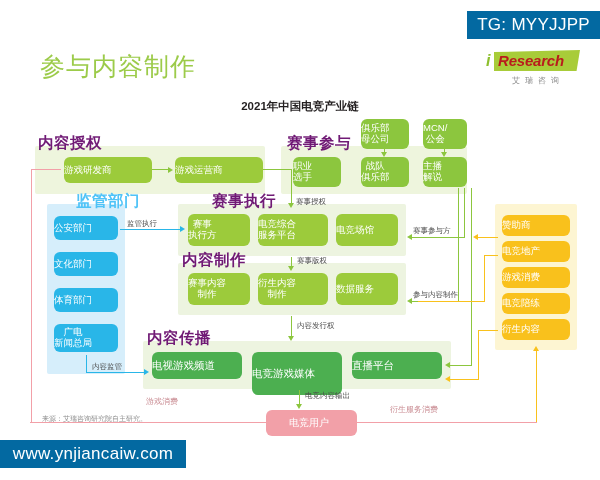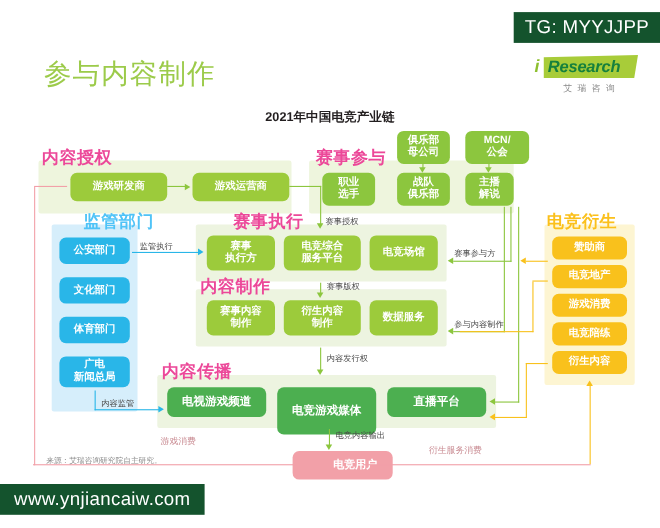--- a/index.html
+++ b/index.html
@@ -3,51 +3,51 @@
 <meta charset="utf-8">
 <style>
   html,body{margin:0;padding:0;}
   body{
     width:600px;height:480px;background:#ffffff;position:relative;overflow:hidden;
     font-family:"Liberation Sans","DejaVu Sans",sans-serif;
   }
   .root{position:absolute;left:0;top:0;width:600px;height:480px;}
 
   
-  .wm{position:absolute;background:#14532d;color:#ffffff;display:flex;align-items:center;justify-content:center;letter-spacing:.3px;}
+  .wm{position:absolute;background:#0369a1;color:#ffffff;display:flex;align-items:center;justify-content:center;letter-spacing:.3px;}
   .wm-tg{right:0;top:11px;height:28px;padding:0 10px;font-size:17px;}
   .wm-url{left:0;bottom:12px;height:28px;width:186px;font-size:17px;justify-content:center;}
 
   
   .page-title{position:absolute;left:40px;top:50px;font-size:25px;color:#9ccb4a;letter-spacing:1px;font-weight:400;}
   .logo{position:absolute;right:16px;top:50px;width:100px;height:38px;}
   .logo-badge{position:relative;width:96px;height:22px;}
   .logo-shape{position:absolute;left:10px;top:0;width:86px;height:21px;background:#a8cc39;
      -webkit-clip-path:polygon(0 2px,100% 0,96% 100%,0 100%);clip-path:polygon(0 2px,100% 0,96% 100%,0 100%);}
   .logo-i{position:absolute;left:2px;top:2px;font-size:16px;color:#8dbf2e;font-weight:700;font-style:italic;line-height:18px;}
-  .logo-txt{position:absolute;left:14px;top:2px;font-size:15px;color:#15803d;font-weight:700;font-style:italic;line-height:18px;letter-spacing:-.2px;}
+  .logo-txt{position:absolute;left:14px;top:2px;font-size:15px;color:#b91c1c;font-weight:700;font-style:italic;line-height:18px;letter-spacing:-.2px;}
   .logo-cn{position:absolute;left:12px;top:25px;width:84px;font-size:8px;color:#8a8a8a;letter-spacing:5px;text-align:center;}
 
   .chart-title{position:absolute;left:0;top:99px;width:600px;text-align:center;font-size:11.5px;font-weight:bold;color:#231f20;}
 
   
   .panel{position:absolute;border-radius:2px;}
   .panel-green{background:#eef5dd;}
   .panel-green2{background:#edf4e0;}
   .panel-blue{background:#d6eefb;}
   .panel-orange{background:#fdf5d2;}
 
   .gtitle{position:absolute;font-size:15.5px;font-weight:bold;letter-spacing:.5px;white-space:nowrap;}
-  .gt-green{color:#ec4899;}
+  .gt-green{color:#701a75;}
   .gt-blue{color:#4fc3f7;}
   .gt-orange{color:#fbc01b;}
 
   
-  .node{position:absolute;border-radius:6px;display:flex;align-items:center;justify-content:center;
-        text-align:center;color:#ffffff;font-weight:bold;line-height:1.15;}
+  .node{position:absolute;border-radius:6px;display:flex;align-items:center;
+        text-align:center;color:#ffffff;font-weight:normal;line-height:1.15;}
   .n-lime{background:#9ccb3b;font-size:9.5px;}
   .n-lgreen{background:#8cc63e;font-size:9.5px;}
   .n-dgreen{background:#4caf50;font-size:10.5px;}
   .n-blue{background:#29b6e8;font-size:9.5px;}
   .n-orange{background:#f9c11c;font-size:9.5px;}
   .n-pink{background:#f2a0a8;font-size:10px;}
 
   
   .ln{position:absolute;}
   .h{height:1.4px;}
@@ -98,32 +98,31 @@
   <div class="panel panel-green2" style="left:178px;top:263px;width:228px;height:52px;"></div>
   <div class="panel panel-green2" style="left:143px;top:341px;width:308px;height:48px;"></div>
   <div class="panel panel-orange" style="left:495px;top:204px;width:82px;height:146px;"></div>
 
   <div class="gtitle gt-green" style="left:38px;top:133px;">内容授权</div>
   <div class="gtitle gt-green" style="left:287px;top:133px;">赛事参与</div>
   <div class="gtitle gt-blue" style="left:50px;top:191px;margin-left:26px;">监管部门</div>
   <div class="gtitle gt-green" style="left:182px;top:191px;margin-left:30px;">赛事执行</div>
   <div class="gtitle gt-green" style="left:182px;top:250px;">内容制作</div>
   <div class="gtitle gt-green" style="left:147px;top:328px;">内容传播</div>
-  <div class="gtitle gt-orange" style="left:497px;top:191px;">电竞衍生</div>
 
   <div class="node n-lime" style="left:64px;top:157px;width:88px;height:26px;">游戏研发商</div>
   <div class="node n-lime" style="left:175px;top:157px;width:88px;height:26px;">游戏运营商</div>
   <div class="ln h c-green" style="left:152px;top:169px;width:17px;"></div>
   <div class="ar ar-r-green" style="left:168px;top:166.5px;"></div>
 
   <div class="node n-lgreen" style="left:361px;top:119px;width:48px;height:30px;">
     <span style="white-space:pre-line">俱乐部
 母公司</span>
   </div>
-  <div class="node n-lgreen" style="left:423px;top:119px;width:58px;height:30px;">
+  <div class="node n-lgreen" style="left:423px;top:119px;width:44px;height:30px;">
     <span style="white-space:pre-line">MCN/
 公会</span>
   </div>
 
   <div class="node n-lgreen" style="left:293px;top:157px;width:48px;height:30px;">
     <span style="white-space:pre-line">职业
 选手</span>
   </div>
   <div class="node n-lgreen" style="left:361px;top:157px;width:48px;height:30px;">
     <span style="white-space:pre-line">战队

